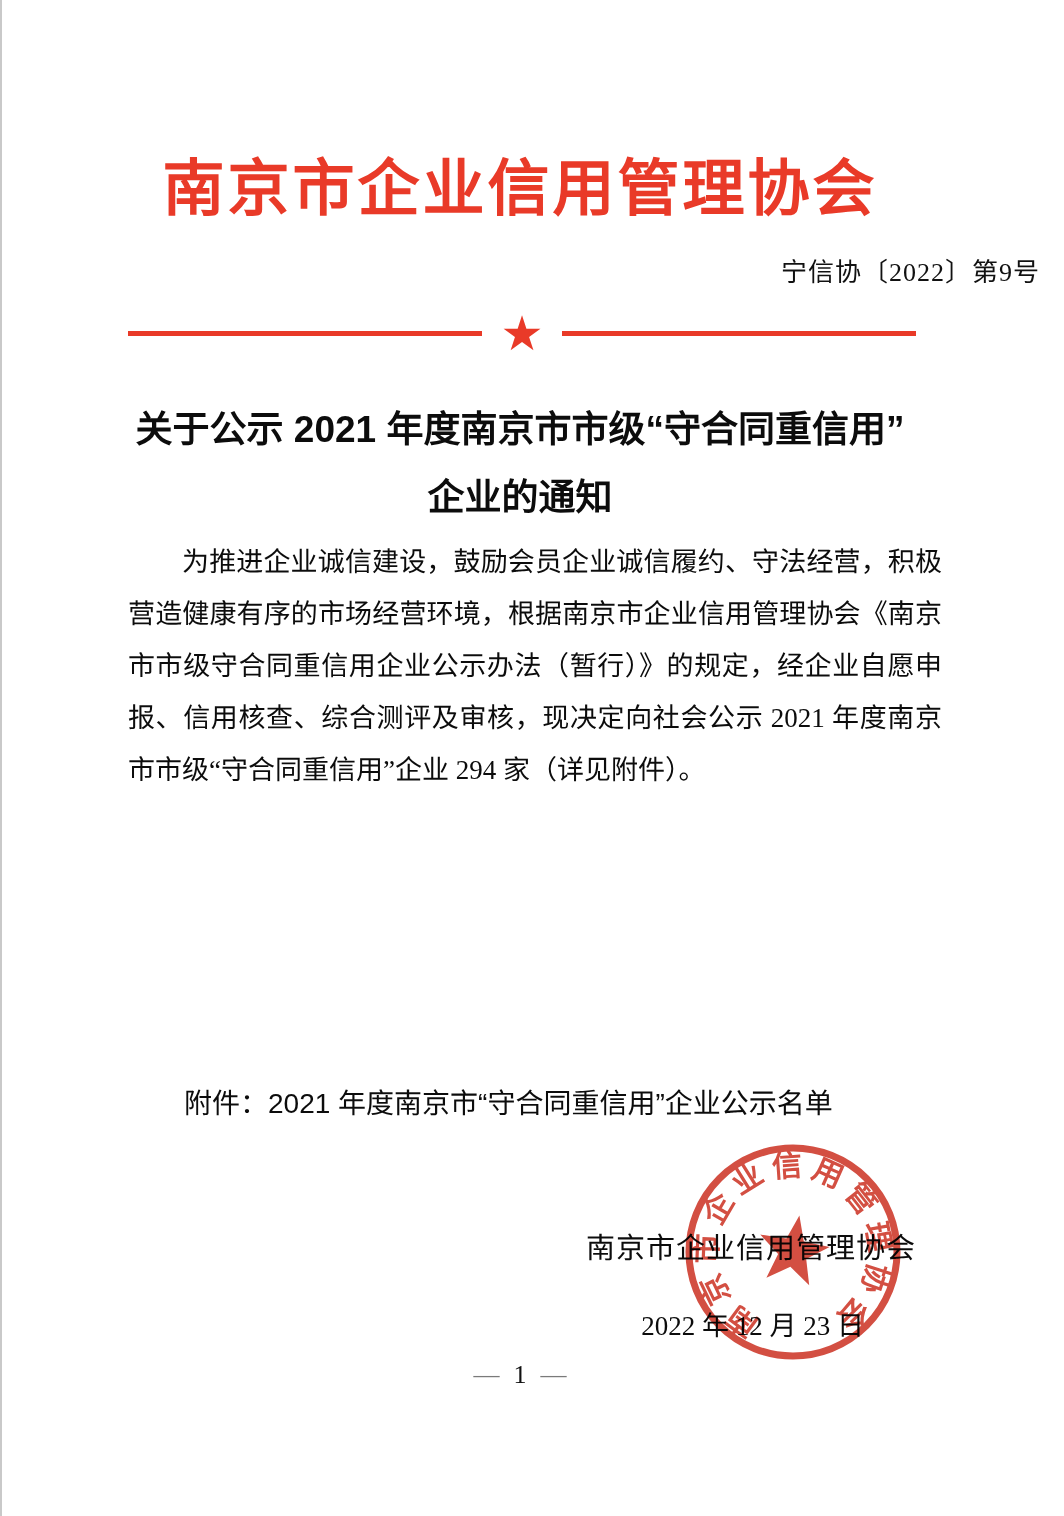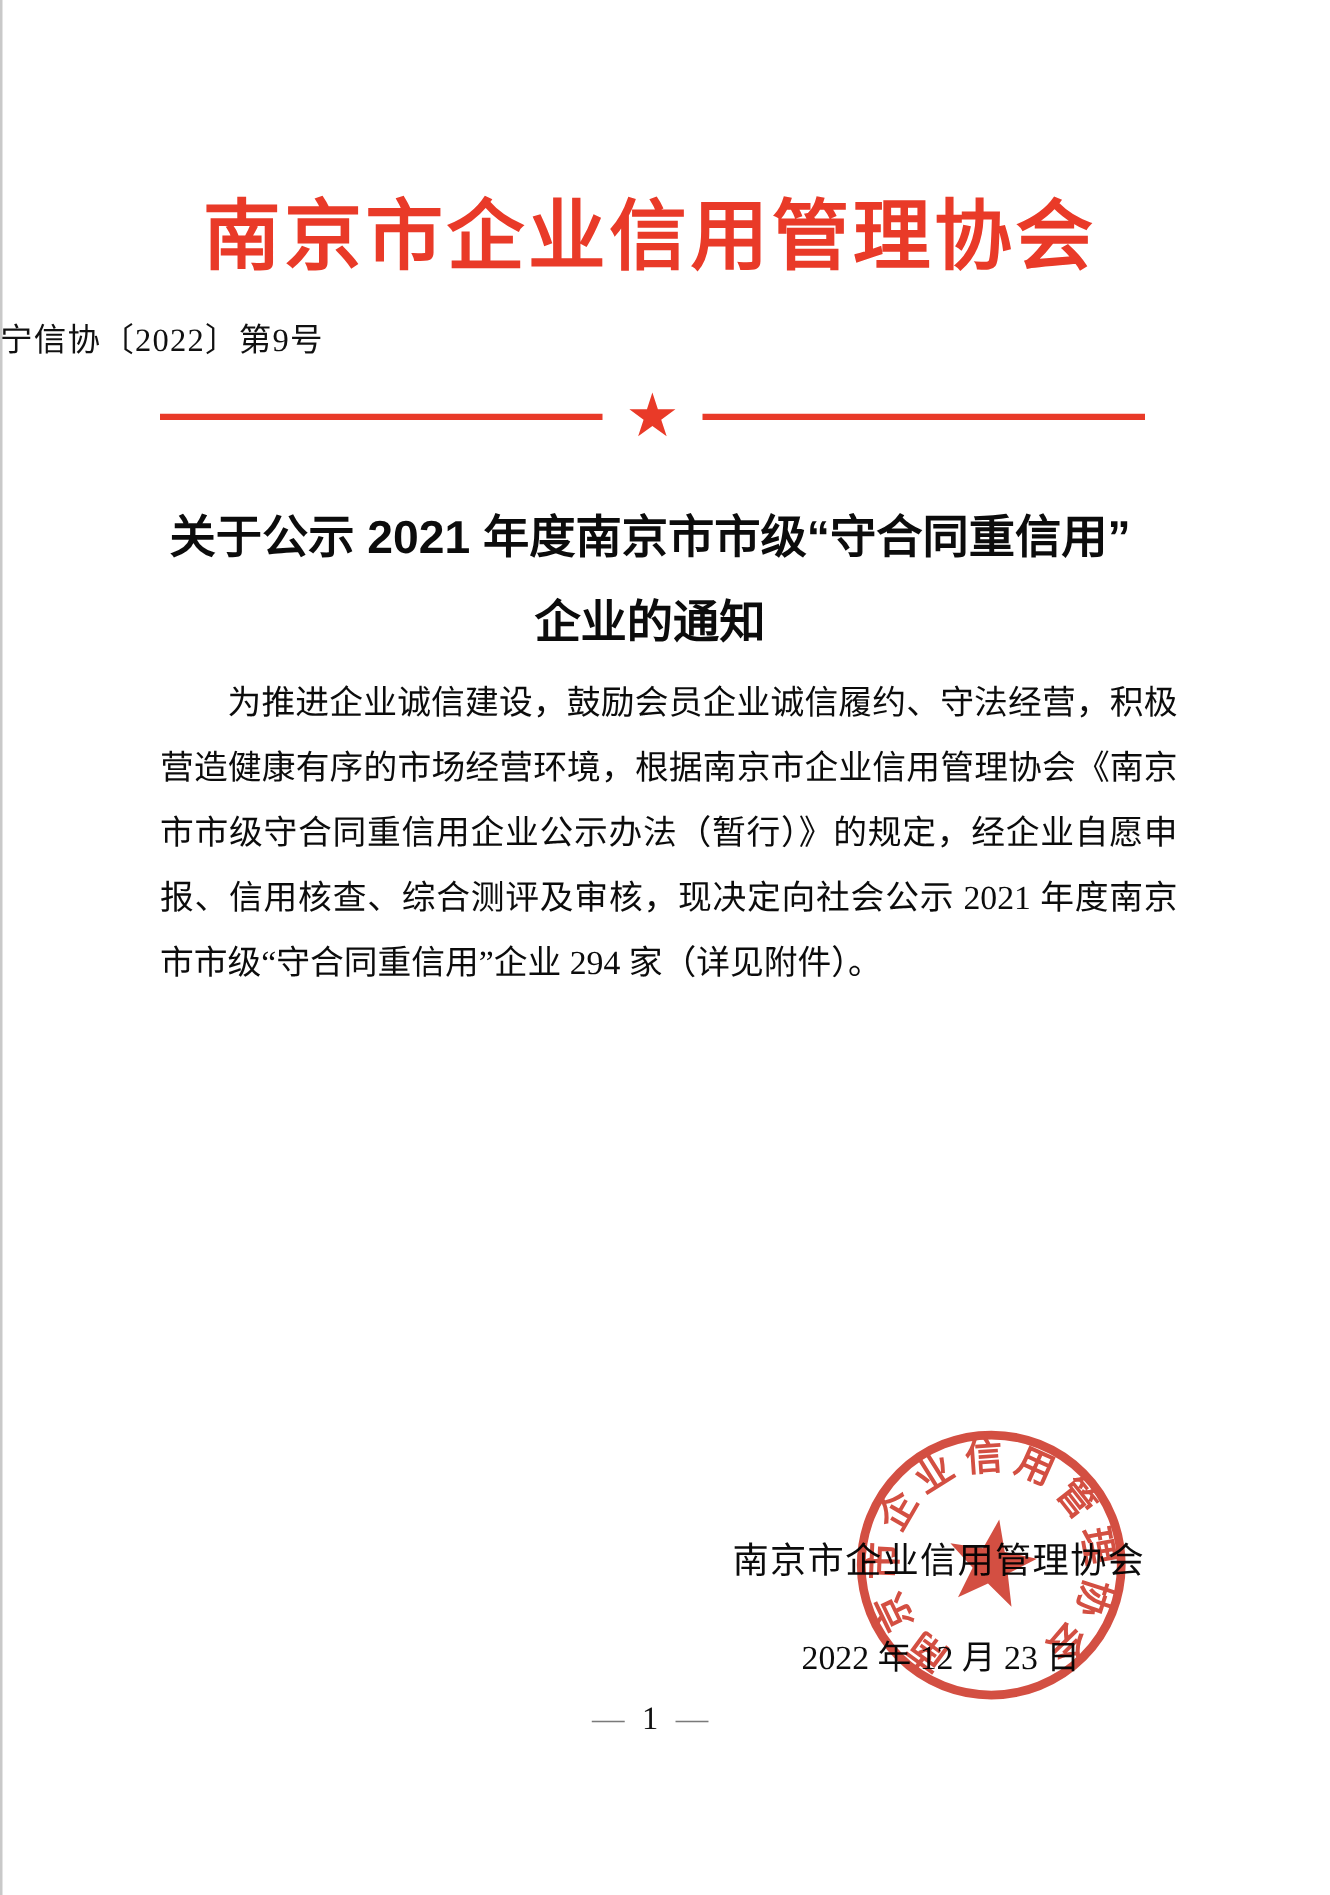--- a/index.html
+++ b/index.html
@@ -30,21 +30,21 @@
     font-weight: bold;
     font-size: 62px;
     letter-spacing: 3px;
     color: #e93a28;
     white-space: nowrap;
   }
 
   .doc-number {
     position: absolute;
     top: 251px; left: 0; right: 0;
-    text-align: left;
+    text-align: right;
     font-family: "Liberation Serif", serif;
     font-size: 26px;
     color: #111111;
     letter-spacing: 1px;
   }
 
   .red-rule {
     position: absolute;
     top: 308px; left: 128px; right: 124px;
     height: 50px;
@@ -166,20 +166,21 @@
 
   <div class="doc-title">
     <div>关于公示 2021 年度南京市市级“守合同重信用”</div>
     <div>企业的通知</div>
   </div>
 
   <div class="body-text">
     <p>为推进企业诚信建设，鼓励会员企业诚信履约、守法经营，积极营造健康有序的市场经营环境，根据南京市企业信用管理协会《南京市市级守合同重信用企业公示办法（暂行）》的规定，经企业自愿申报、信用核查、综合测评及审核，现决定向社会公示 2021 年度南京市市级“守合同重信用”企业 294 家（详见附件）。</p>
   </div>
 
+  <div class="attachment">附件：2021 年度南京市“守合同重信用”企业公示名单</div>
 
   <div class="sign-org">南京市企业信用管理协会</div>
 
   <div class="sign-date">2022 年 12 月 23 日</div>
 
   <svg class="seal" viewBox="0 0 230 230" xmlns="http://www.w3.org/2000/svg">
     <circle cx="115" cy="115" r="104" fill="none" stroke="#cd3628" stroke-width="7"></circle>
     <polygon fill="#cd3628" points="121.4,78.6 125.8,104.6 151.6,109.9 128.2,122.0 131.2,148.3 112.4,129.8 88.4,140.7 100.1,117.1 82.3,97.6 108.4,101.5"></polygon>
     <defs>
       <path id="sealTextPath" d="M 82.9 183.9 A 76 76 0 1 1 147.1 183.9" fill="none"></path>

